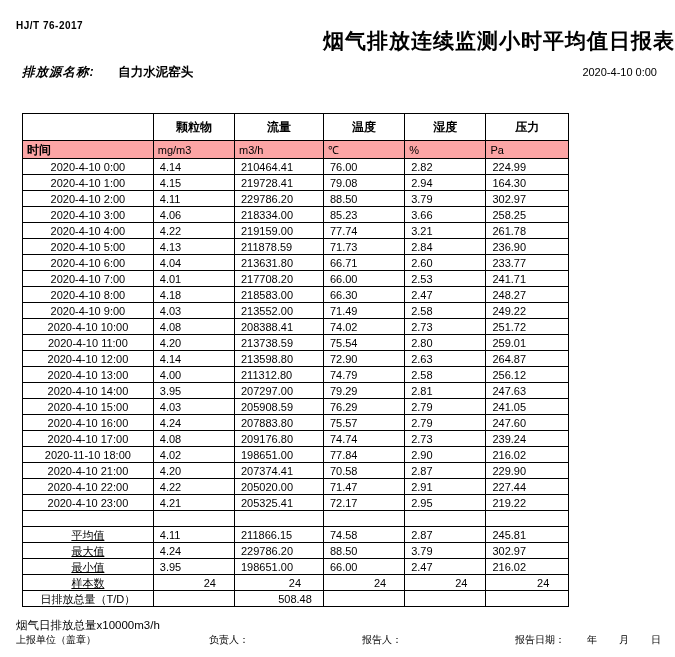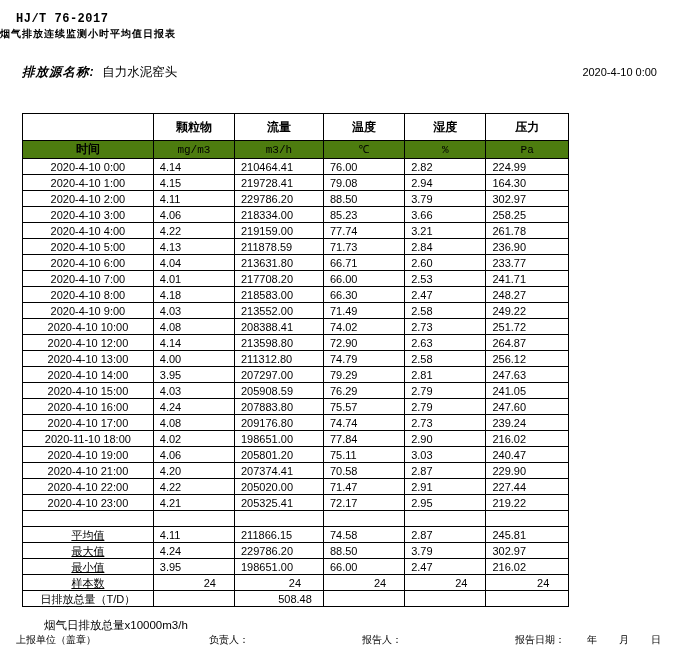--- a/index.html
+++ b/index.html
@@ -17,48 +17,48 @@
   }
   .page {
     position: relative;
     width: 675px;
     height: 657px;
     box-sizing: border-box;
   }
   .std-code {
     position: absolute;
     left: 16px;
-    top: 12px;
-    font-size: 12px;
-    font-weight: bold;
-    font-family: Liberation Mono, monospace;
+    top: 20px;
+    font-size: 10px;
+    font-weight: bold;
+    font-family: Liberation Sans, sans-serif;
     letter-spacing: 0.5px;
   }
   .doc-title {
     position: absolute;
     left: 0;
     right: 0;
     top: 27px;
-    text-align: left;
-    font-size: 10px;
+    text-align: right;
+    font-size: 21px;
     font-weight: bold;
     font-family: "Liberation Sans", sans-serif;
     letter-spacing: 1px;
   }
   .src-row {
     position: absolute;
     left: 22px;
     top: 64px;
     font-size: 12.5px;
     font-weight: bold;
   }
   .src-label { letter-spacing: 1px; font-style: italic; }
   .src-value {
-    margin-left: 4px;
-    font-weight: normal;
+    margin-left: 20px;
+    font-weight: bold;
   }
   .datetime {
     position: absolute;
     right: 18px;
     top: 66px;
     font-size: 11px;
     font-family: "Liberation Sans", sans-serif;
   }
   table.main {
     position: absolute;
@@ -76,25 +76,23 @@
     line-height: 14px;
     white-space: nowrap;
   }
   .colhead {
     height: 26px !important;
     text-align: center;
     font-weight: bold;
     font-size: 12px;
   }
   .unitrow td {
-    background: #4d7c0f;
-    text-align: center;
+    background: #fca5a5;
     font-size: 11px;
     height: 17px !important;
-    font-family: Liberation Mono, monospace;
   }
   .unitrow td.timehead {
     font-weight: bold;
     font-size: 12px;
   }
   .datarow td.time {
     text-align: center;
   }
   .datarow td.num {
     text-align: left;
@@ -116,21 +114,20 @@
   .total-label {
     text-align: center;
   }
   .footer-note {
     position: absolute;
     left: 16px;
     top: 617px;
     font-size: 11.5px;
     font-family: "Liberation Sans", sans-serif;
     line-height: 16px;
-    margin-left: 28px;
   }
   .footer-line {
     position: absolute;
     left: 16px;
     top: 633px;
     right: 14px;
     font-size: 10px;
     display: flex;
     justify-content: space-between;
     align-items: baseline;
@@ -262,20 +259,28 @@
       </tr>
       <tr class="datarow">
         <td class="time">2020-4-10 10:00</td>
         <td class="num">4.08</td>
         <td class="num">208388.41</td>
         <td class="num">74.02</td>
         <td class="num">2.73</td>
         <td class="num">251.72</td>
       </tr>
       <tr class="datarow">
+        <td class="time">2020-4-10 11:00</td>
+        <td class="num">4.20</td>
+        <td class="num">213738.59</td>
+        <td class="num">75.54</td>
+        <td class="num">2.80</td>
+        <td class="num">259.01</td>
+      </tr>
+      <tr class="datarow">
         <td class="time">2020-4-10 12:00</td>
         <td class="num">4.14</td>
         <td class="num">213598.80</td>
         <td class="num">72.90</td>
         <td class="num">2.63</td>
         <td class="num">264.87</td>
       </tr>
       <tr class="datarow">
         <td class="time">2020-4-10 13:00</td>
         <td class="num">4.00</td>
@@ -316,28 +321,20 @@
         <td class="num">2.73</td>
         <td class="num">239.24</td>
       </tr>
       <tr class="datarow">
         <td class="time">2020-11-10 18:00</td>
         <td class="num">4.02</td>
         <td class="num">198651.00</td>
         <td class="num">77.84</td>
         <td class="num">2.90</td>
         <td class="num">216.02</td>
-      </tr>
-      <tr class="datarow">
-        <td class="time">2020-4-10 19:00</td>
-        <td class="num">4.06</td>
-        <td class="num">205801.20</td>
-        <td class="num">75.11</td>
-        <td class="num">3.03</td>
-        <td class="num">240.47</td>
       </tr>
       <tr class="datarow">
         <td class="time">2020-4-10 21:00</td>
         <td class="num">4.20</td>
         <td class="num">207374.41</td>
         <td class="num">70.58</td>
         <td class="num">2.87</td>
         <td class="num">229.90</td>
       </tr>
       <tr class="datarow">

